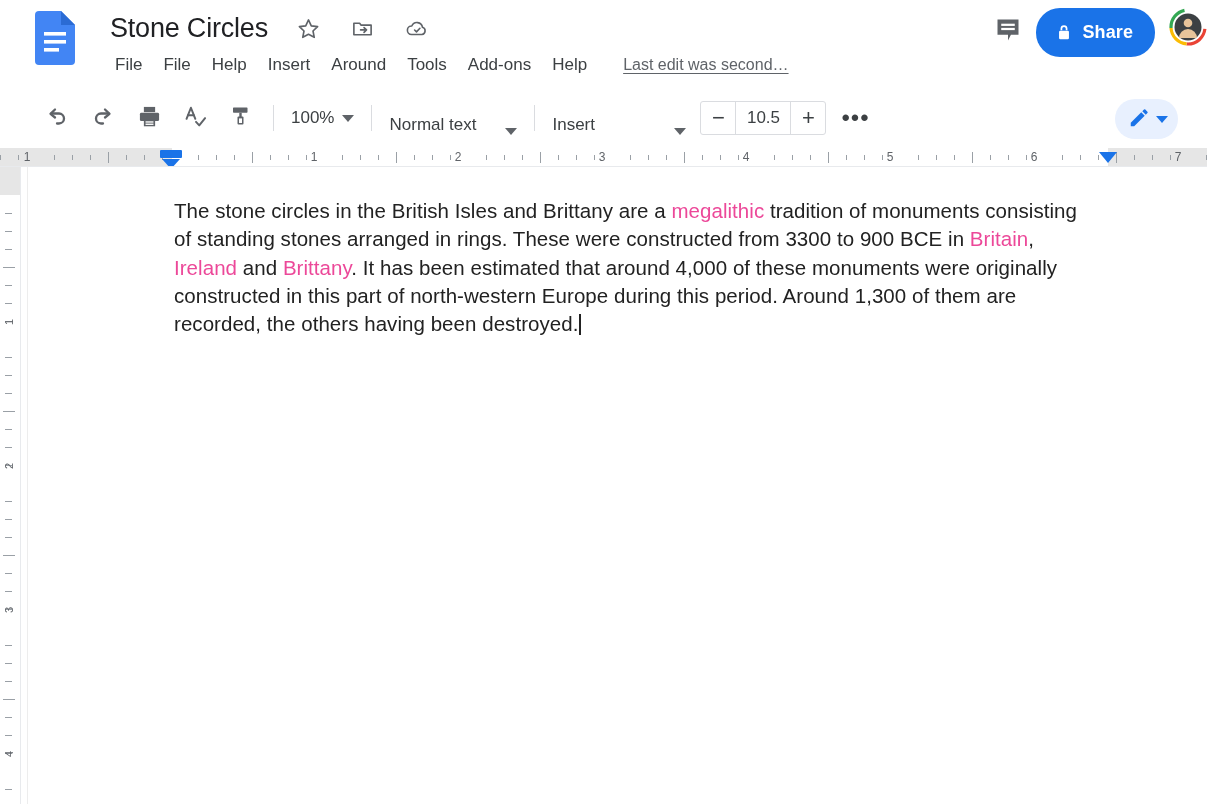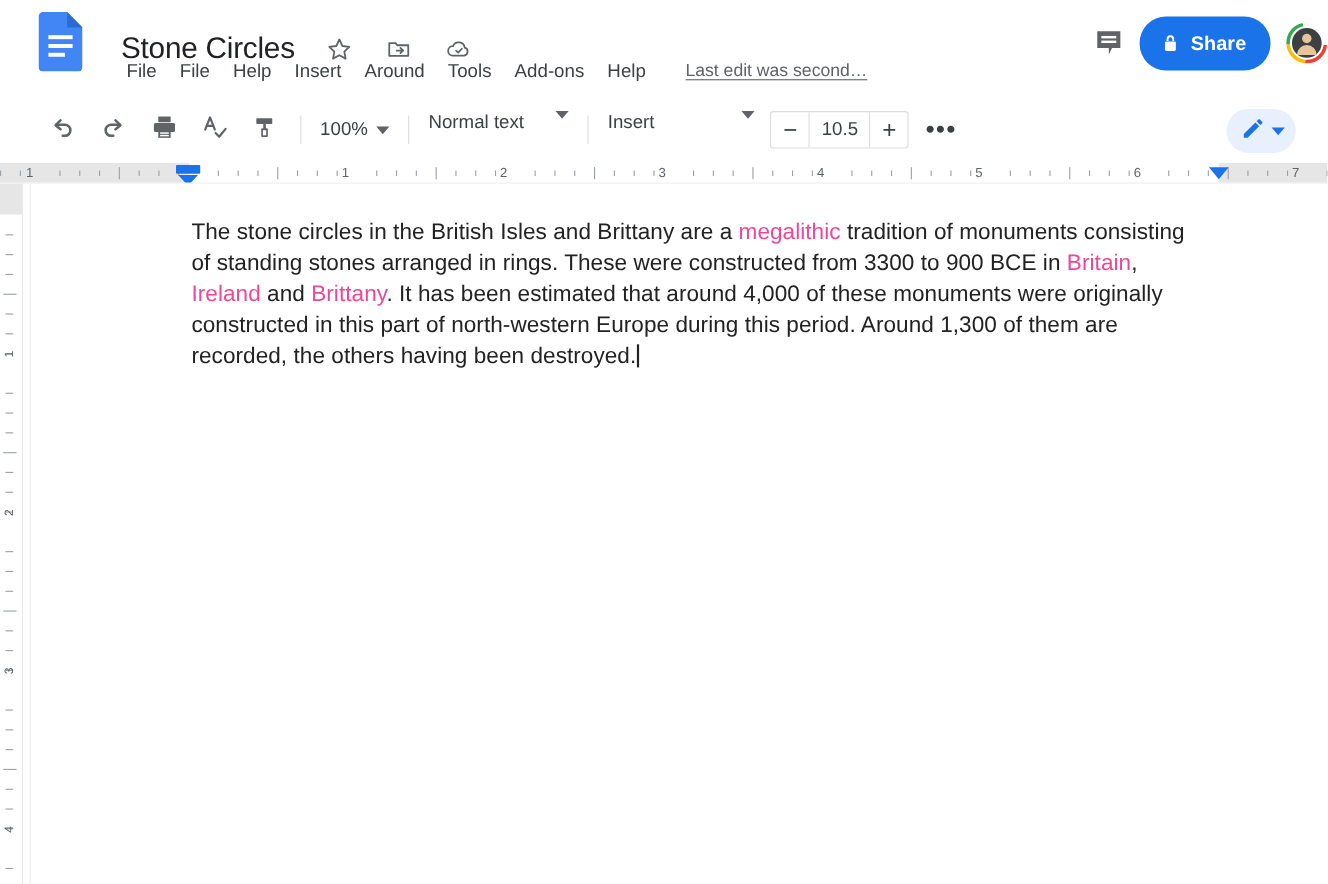--- a/index.html
+++ b/index.html
@@ -18,21 +18,21 @@
     background:#fff;
   }
   .docs-logo {
     position:absolute; left:35px; top:11px; width:40px; height:54px;
     cursor:pointer;
   }
   .doc-icon-svg { display:block; }
 
   .title-row {
     position:absolute; left:106px; top:7px; height:42px;
-    display:flex; align-items:center; gap:12px;margin-top:16px;
+    display:flex; align-items:center; gap:12px;
   }
   .doc-title {
     font-size:27px; color:#202124; letter-spacing:-0.2px;
     font-weight:400; line-height:34px; white-space:nowrap;
     padding:2px 4px; border-radius:2px; cursor:text;
   }
   .hdr-icon {
     width:34px; height:34px; margin-left:8px;
     display:flex; align-items:center; justify-content:center;
     cursor:pointer; border-radius:50%;
@@ -50,21 +50,21 @@
   }
   .last-edit {
     font-size:16px; color:#5f6368; margin-left:24px;
     text-decoration:underline; text-underline-offset:3px;
     cursor:pointer; white-space:nowrap; overflow:hidden;
     max-width:210px;
   }
 
   .hdr-right {
     position:absolute; right:0px; top:8px;
-    display:flex; align-items:center; height:62px;
+    display:flex; height:62px;
   }
   .comment-btn {
     width:44px; height:44px; display:flex; align-items:center;
     justify-content:center; cursor:pointer; border-radius:50%;
     margin-right:6px;
   }
   .share-btn {
     display:flex; align-items:center; gap:9px;
     background:#1a73e8; color:#fff;
     height:49px; padding:0 22px 0 19px;
@@ -90,21 +90,21 @@
   }
   .tb-sep {
     width:1px; height:26px; background:#dadce0; margin:0 9px;
   }
   .tb-zoom {
     display:flex; align-items:center; gap:8px;
     height:34px; padding:0 8px; border-radius:4px; cursor:pointer;
     font-size:17px; color:#3c4043;
   }
   .tb-dd {
-    display:flex; align-items:flex-start; justify-content:space-between;
+    display:flex; align-items:flex-end; justify-content:space-between;
     height:34px; border-radius:4px; cursor:pointer;
     font-size:17px; color:#3c4043; padding:0 8px;
   }
   .tb-dd .lbl { white-space:nowrap; }
   .caret {
     width:0; height:0;
     border-left:6px solid transparent; border-right:6px solid transparent;
     border-top:7px solid #5f6368;
   }
   .fontsize-box {

